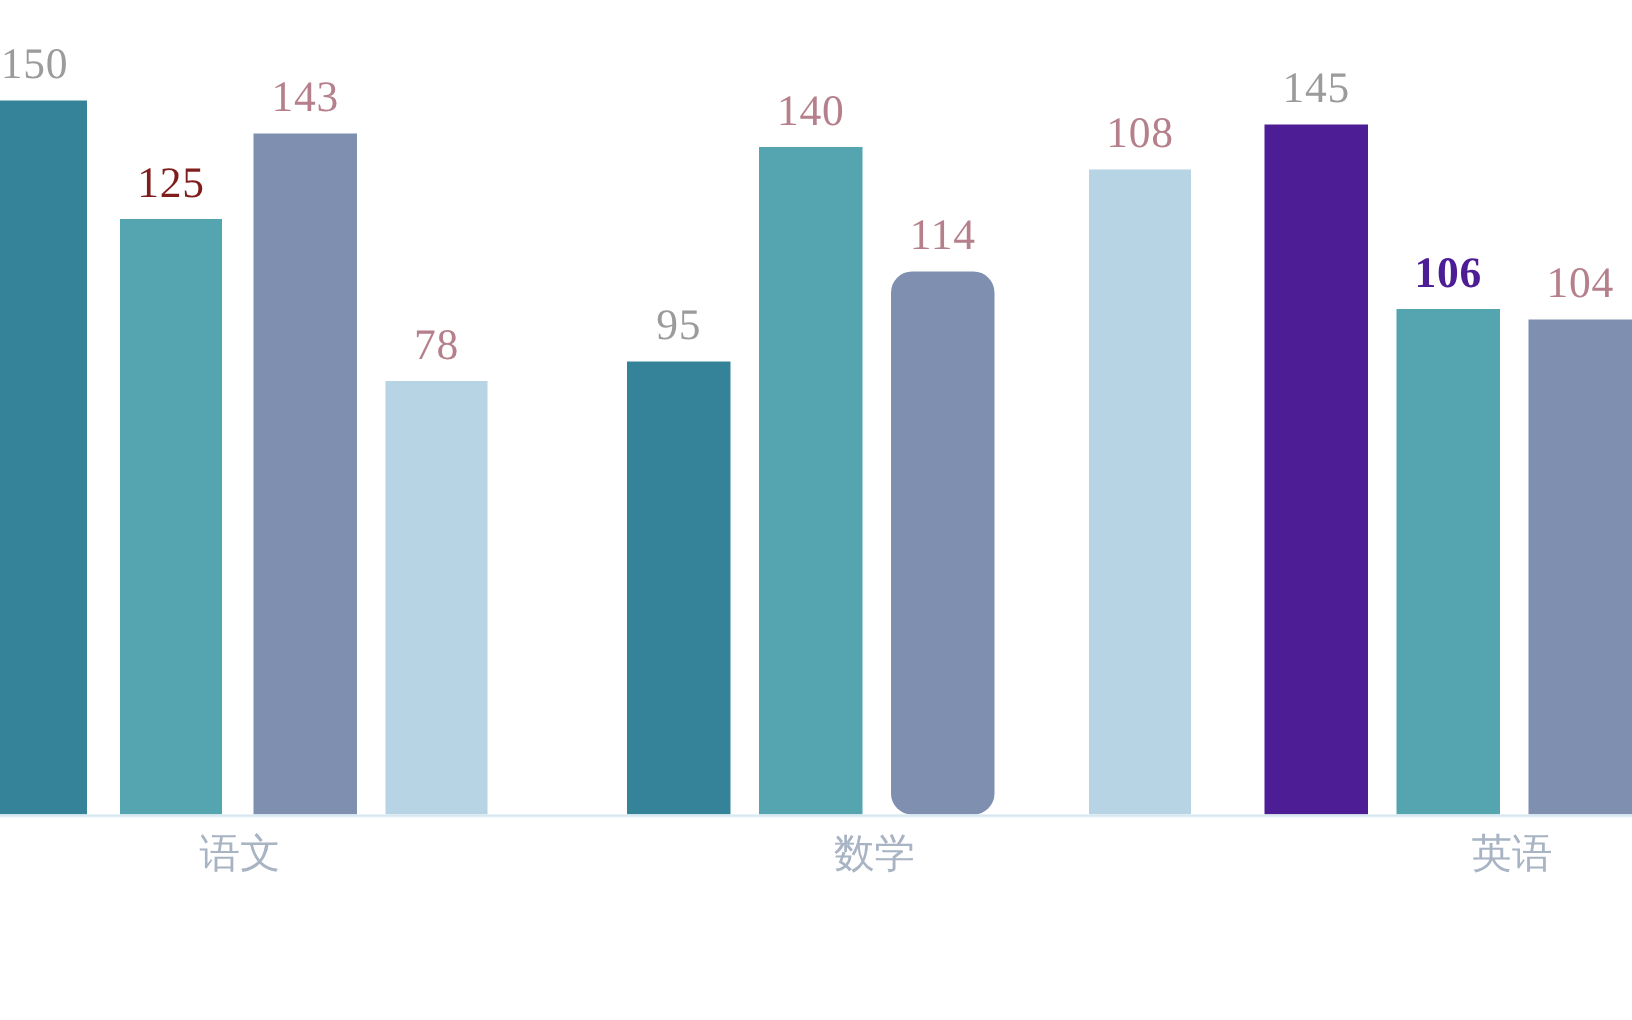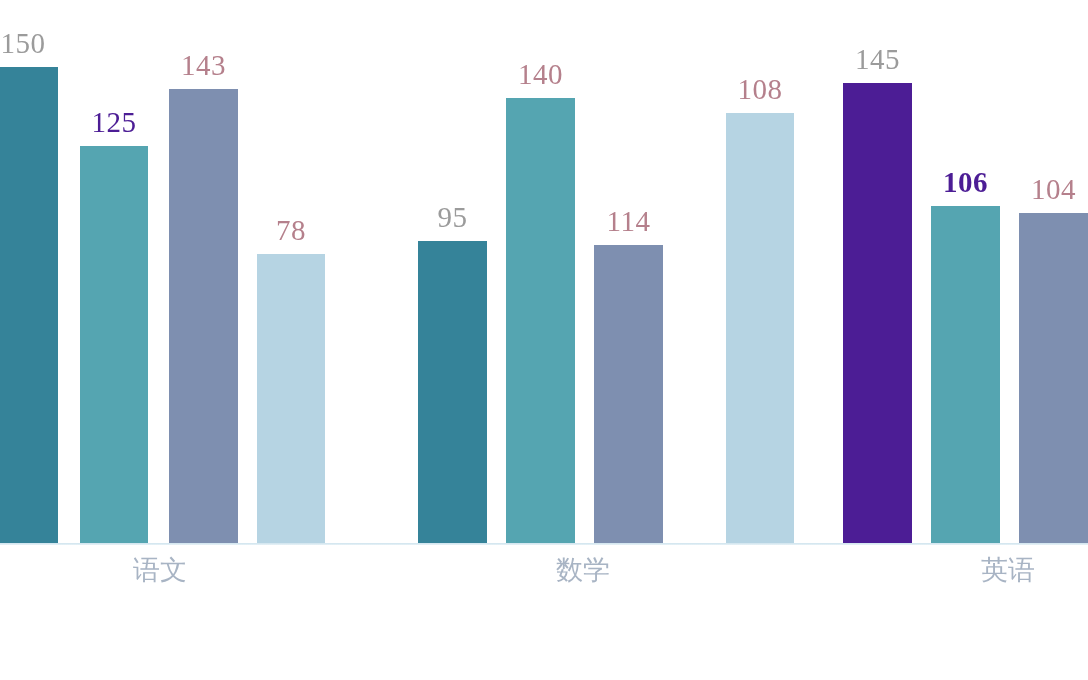--- a/index.html
+++ b/index.html
@@ -77,21 +77,21 @@
 <div id="chart-root">
 
   <div id="plot-area">
       <div class="bar-wrap" style="left: -12px; width: 70px; height: 543px;">
         <div class="bar" style="height: 476.316px; background: rgb(53, 131, 153);">
           <div class="bar-label lbl-muted" style="color: rgb(155, 155, 155);">150</div>
         </div>
       </div>
       <div class="bar-wrap" style="left: 80px; width: 68px; height: 543px;">
         <div class="bar" style="height: 396.93px; background: rgb(85, 165, 177);">
-          <div class="bar-label lbl-accent" style="color: #4c1d95;">125</div>
+          <div class="bar-label lbl-accent" style="color: #7f1d1d;">125</div>
         </div>
       </div>
       <div class="bar-wrap" style="left: 169px; width: 69px; height: 543px;">
         <div class="bar" style="height: 454.088px; background: rgb(126, 143, 176);">
           <div class="bar-label lbl-accent" style="color: rgb(181, 128, 140);">143</div>
         </div>
       </div>
       <div class="bar-wrap" style="left: 257px; width: 68px; height: 543px;">
         <div class="bar" style="height: 288.965px; background: rgb(182, 212, 227);">
           <div class="bar-label lbl-accent" style="color: rgb(181, 128, 140);">78</div>
@@ -101,21 +101,21 @@
         <div class="bar" style="height: 301.667px; background: rgb(53, 131, 153); padding-left: 35px;">
           <div class="bar-label lbl-muted" style="color: rgb(155, 155, 155);">95</div>
         </div>
       </div>
       <div class="bar-wrap" style="left: 506px; width: 69px; height: 543px;">
         <div class="bar" style="height: 444.561px; background: rgb(85, 165, 177);">
           <div class="bar-label lbl-accent" style="color: rgb(181, 128, 140);">140</div>
         </div>
       </div>
       <div class="bar-wrap" style="left: 594px; width: 69px; height: 543px;">
-        <div class="bar" style="height: 298px; background: rgb(126, 143, 176);">
+        <div class="bar" style="height: 362px; background: rgb(126, 143, 176); border-radius: 14px;">
           <div class="bar-label lbl-accent" style="color: rgb(181, 128, 140);">114</div>
         </div>
       </div>
       <div class="bar-wrap" style="left: 683px; width: 68px; height: 543px;">
         <div class="bar" style="height: 430px; background: rgb(182, 212, 227); margin-left: 43px;">
           <div class="bar-label lbl-accent" style="color: rgb(181, 128, 140);">108</div>
         </div>
       </div>
       <div class="bar-wrap" style="left: 843px; width: 69px; height: 543px;">
         <div class="bar" style="height: 460.439px; background: #4c1d95;">

